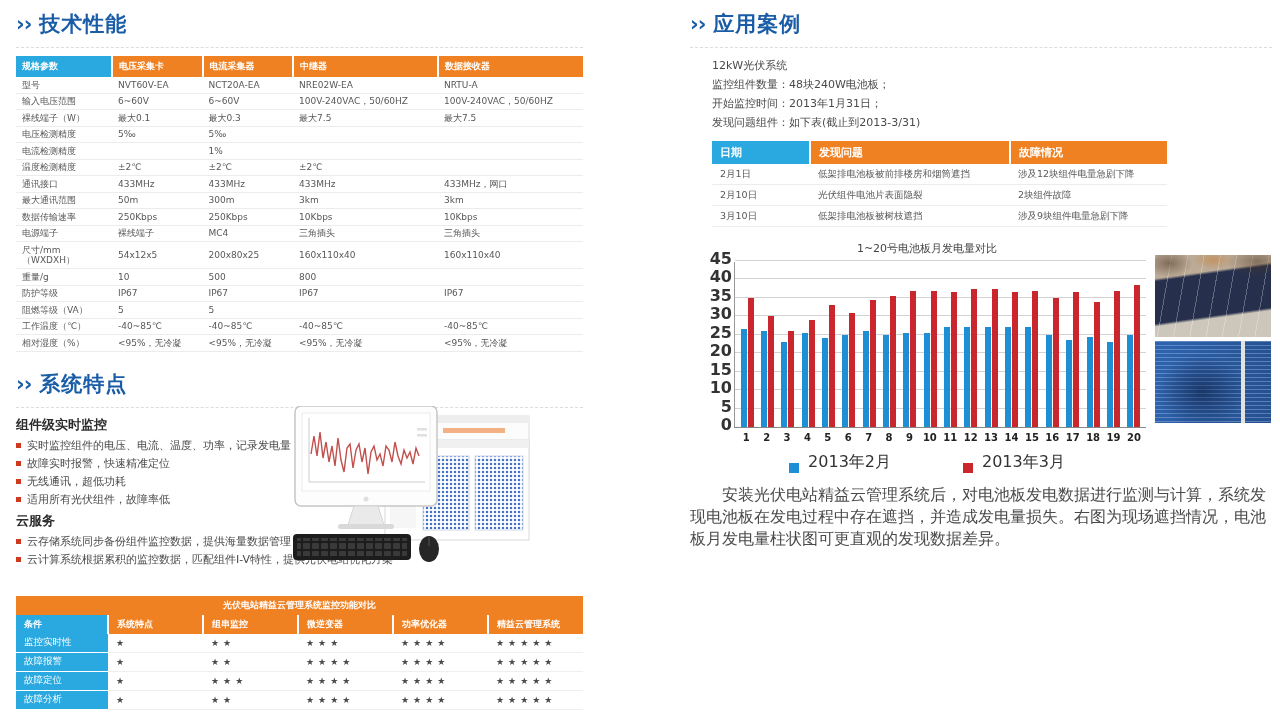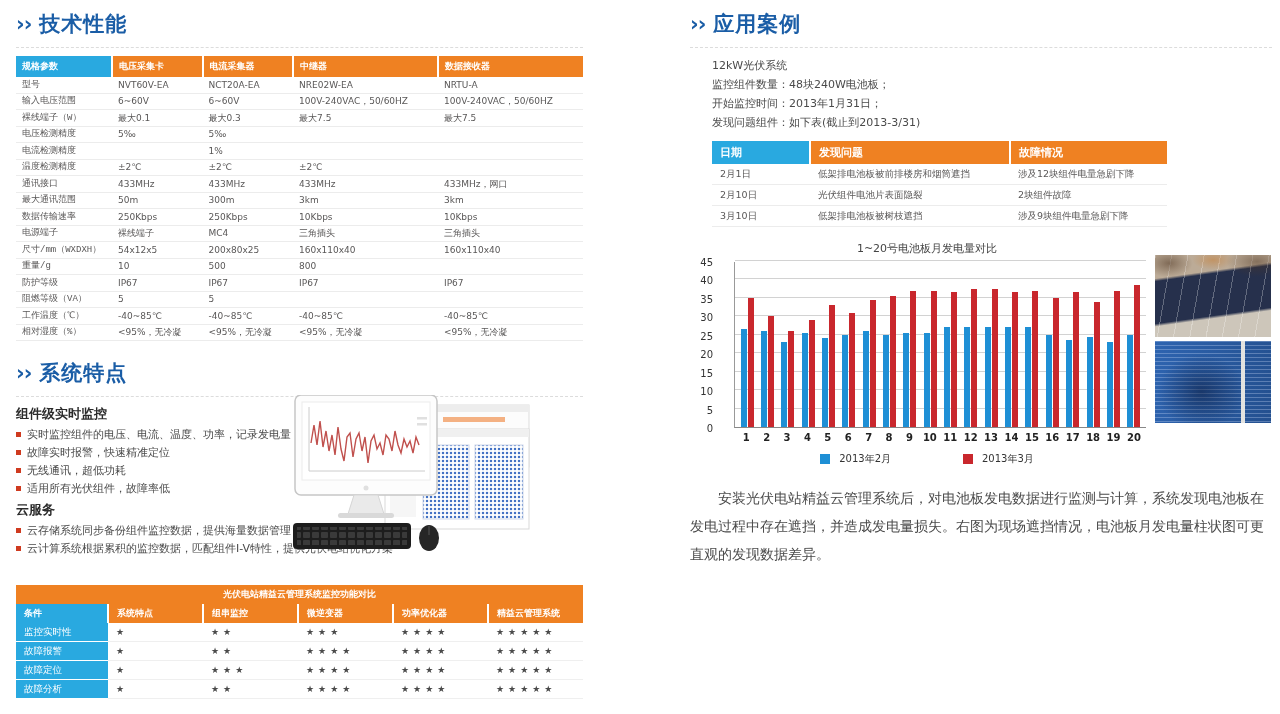--- a/index.html
+++ b/index.html
@@ -20,21 +20,21 @@
   .hd-blue   { background: #29A9E0; color: #fff; }
   .hd-orange { background: #EF8122; color: #fff; }
   th { border-left: 2px solid #fff; }
   th:first-child { border-left: none; }
 
   
   .spec-table { margin-top: 8px; font-size: 9px; }
   .spec-table th { font-size: 9px; padding: 4px 6px; }
   .spec-table td { padding: 2.5px 6px; color: #595757; border-bottom: 1px solid #ececec;
     line-height: 10.5px; height: 15px; }
-  .spec-table td.lbl { color: #595757; font-family: Liberation Mono, monospace; }
+  .spec-table td.lbl { color: #595757; }
   .spec-table col.c0 { width: 96px; }
 
   
   .features { position: relative; margin-top: 8px; min-height: 172px; }
   .feat-head { font-size: 13px; font-weight: bold; color: #2b2b2b; margin: 3px 0 3px; }
   .feat-item { font-size: 11px; color: #4a4a4a; line-height: 18px; }
   .bullet { display: inline-block; width: 5px; height: 5px; background: #cf3a1f;
     margin-right: 6px; vertical-align: 1px; }
   .illustration { position: absolute; top: -10px; right: 52px; }
 
@@ -53,51 +53,51 @@
   .fault-table { margin: 9px 0 0 22px; width: 455px; font-size: 9.5px; table-layout: fixed; }
   .fault-table col.c0 { width: 98px; } .fault-table col.c1 { width: 200px; }
   .fault-table th { padding: 4px 8px; font-size: 11px; }
   .fault-table td { padding: 3.5px 8px; color: #595757; border-bottom: 1px solid #ececec; }
 
   .case-visuals { display: flex; margin: 14px 0 0 18px; }
   .chart { width: 438px; }
   .chart-title { text-align: center; font-size: 11px; color: #444; margin-bottom: 6px; }
   .chart-body { display: flex; }
   .y-axis { position: relative; width: 26px; height: 166px; }
-  .ytick { position: absolute; right: 21px; font-size: 10px; font-weight: normal; color: #333; }
+  .ytick { position: absolute; right: 2px; font-size: 16px; font-weight: bold; color: #333; }
   .chart-plot { position: relative; flex: 1; height: 166px;
     border-left: 1px solid #999; border-bottom: 1px solid #888; }
   .gridline { position: absolute; left: 0; right: 0; height: 1px; background: #d2d2d2; }
   .chart-bars { position: absolute; left: 0; right: 0; bottom: 0; top: 0;
     display: flex; padding: 0 2px; align-items: flex-end; }
   .bargroup { flex: 1; display: flex; justify-content: center; align-items: flex-end; gap: 1px; }
   .bar { width: 6px; }
   .chart-x-labels { display: flex; margin-left: 26px; padding: 0 2px; }
   .xlab { flex: 1; text-align: center; font-size: 10px; font-weight: bold; color: #222; padding-top: 4px; }
   .chart-legend { display: flex; justify-content: center; gap: 72px; margin-top: 9px; }
-  .lg-item { display: flex; align-items: center; font-size: 10px; color: #333; }
+  .lg-item { display: flex; align-items: flex-end; font-size: 16px; color: #333; }
   .swatch { width: 10px; height: 10px; display: inline-block; margin-right: 9px; }
 
   .photos { width: 116px; margin-left: 9px; padding-top: 14px; }
   .photo { width: 116px; height: 82px; margin-bottom: 4px; }
   .photo-roof { background-color: #bcab97;
     background-image:
       radial-gradient(ellipse 34px 20px at 12% 10%, rgba(80,55,35,.55), transparent 70%),
       radial-gradient(ellipse 44px 22px at 88% 8%, rgba(80,55,35,.5), transparent 70%),
       radial-gradient(ellipse 30px 14px at 50% 6%, rgba(200,120,40,.45), transparent 70%),
       repeating-linear-gradient(100deg, rgba(255,255,255,.28) 0 1px, transparent 1px 16px),
       linear-gradient(172deg, rgba(0,0,0,0) 0 24%, #26304c 27% 70%, #cdc6ba 73% 100%); }
   .photo-cell { background-image:
       linear-gradient(90deg, transparent 0 74%, #e3e3e0 74% 77.5%, transparent 77.5%),
       radial-gradient(ellipse 62px 52px at 40% 62%, rgba(8,20,52,.5), transparent 72%),
       repeating-linear-gradient(180deg, rgba(215,228,255,.3) 0 1px, transparent 1px 4px),
       linear-gradient(100deg, #2e64b0, #24508f); }
 
-  .case-summary { margin-top: 18px; font-size: 14px; color: #4a4a4a;
-    line-height: 28px; text-indent: 2em; }
+  .case-summary { margin-top: 11px; font-size: 16px; color: #4a4a4a;
+    line-height: 22px; text-indent: 2em; }
 </style>
 </head>
 <body>
 
 <div class="col col-left">
 
   <div class="sec-head">
     <span class="chevrons">››</span><span>技术性能</span>
   </div>
 

